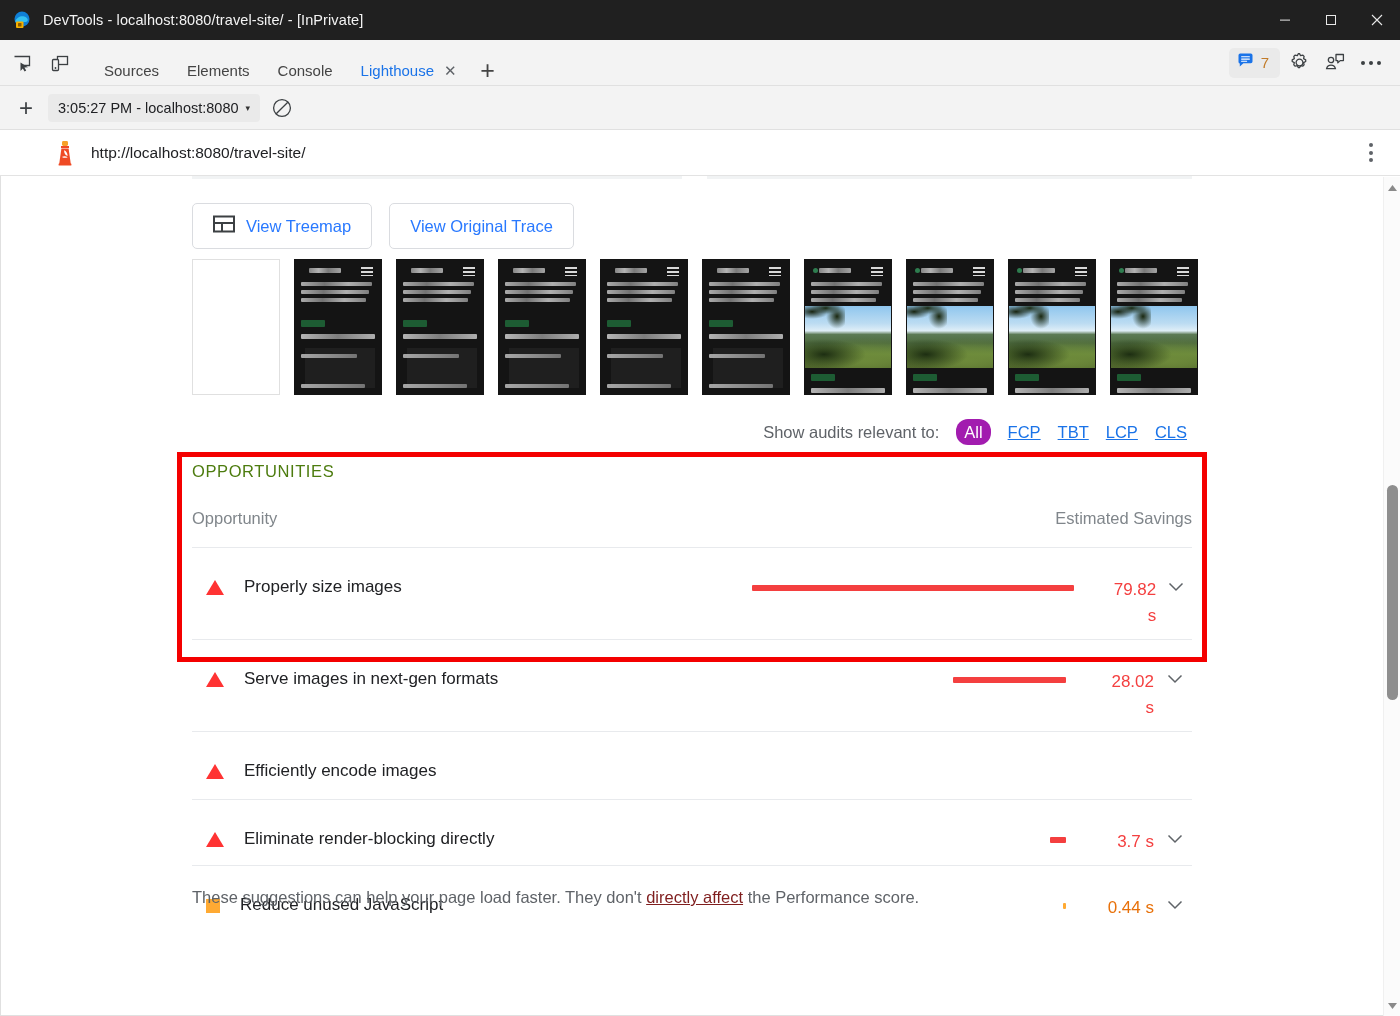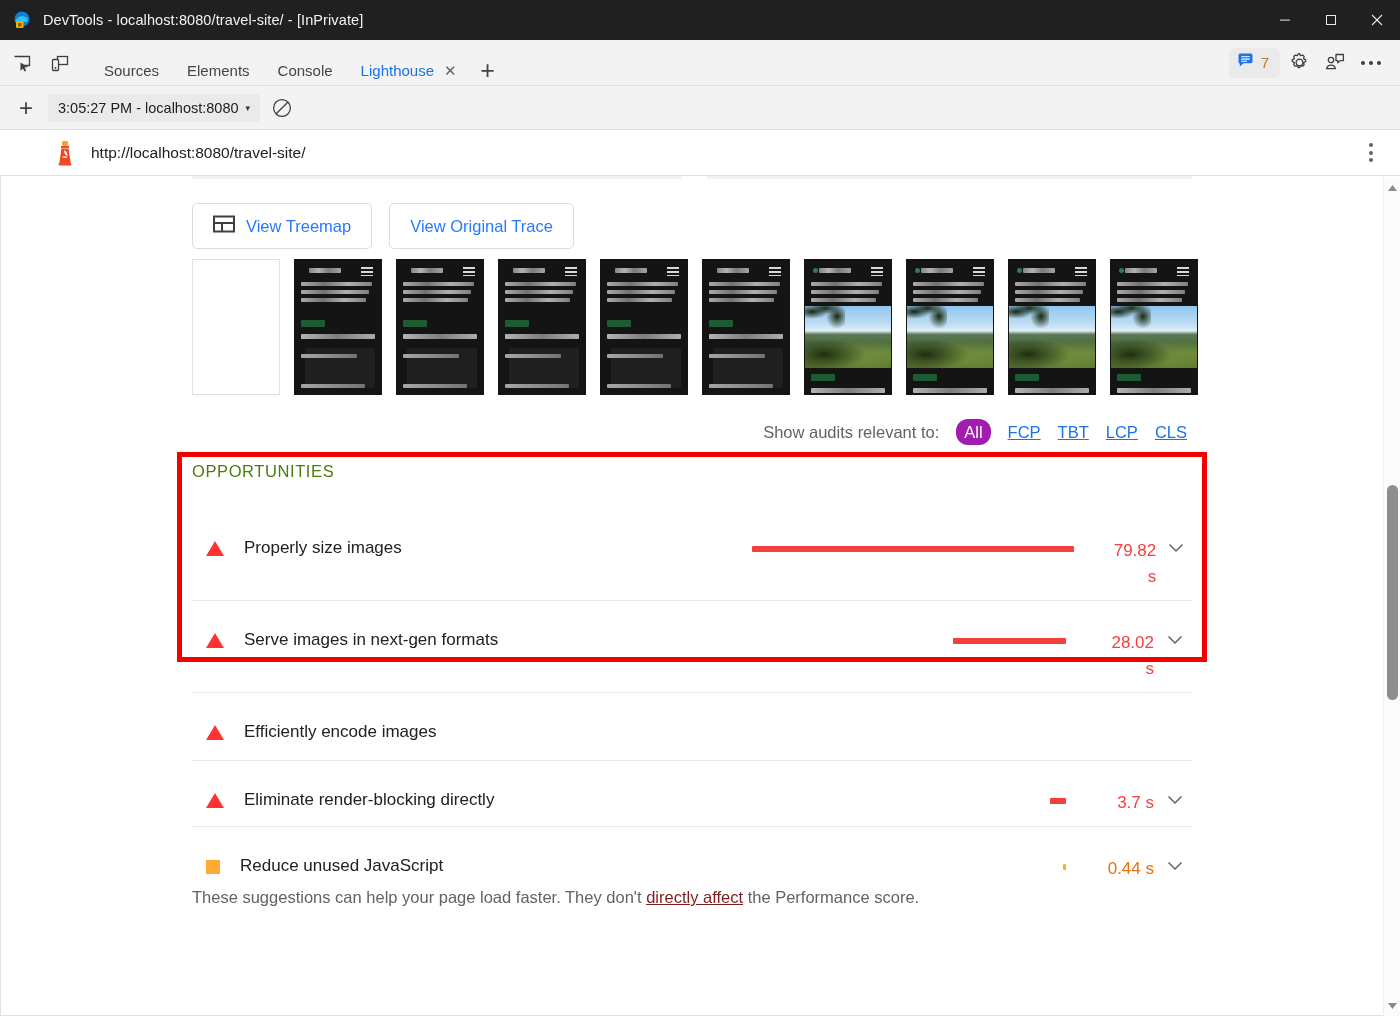--- a/index.html
+++ b/index.html
@@ -546,20 +546,24 @@
     <span class="chip">FCP</span>
     <span class="chip">TBT</span>
     <span class="chip">LCP</span>
     <span class="chip">CLS</span>
   </div>
 
   <div class="annot"></div>
 
   <div class="opps">
     <div class="opps-title">OPPORTUNITIES</div>
+    <div class="opps-head">
+      <span>Opportunity</span>
+      <span>Estimated Savings</span>
+    </div>
 
     <div class="opp-row">
       <div class="opp-left">
         <span class="tri"></span>
         <span class="opp-name">Properly size images</span>
       </div>
       <div class="opp-right">
         <span class="bar-wrap">
           <span class="bar" style="width:322px;background:#f43f3f"></span>
         </span>

